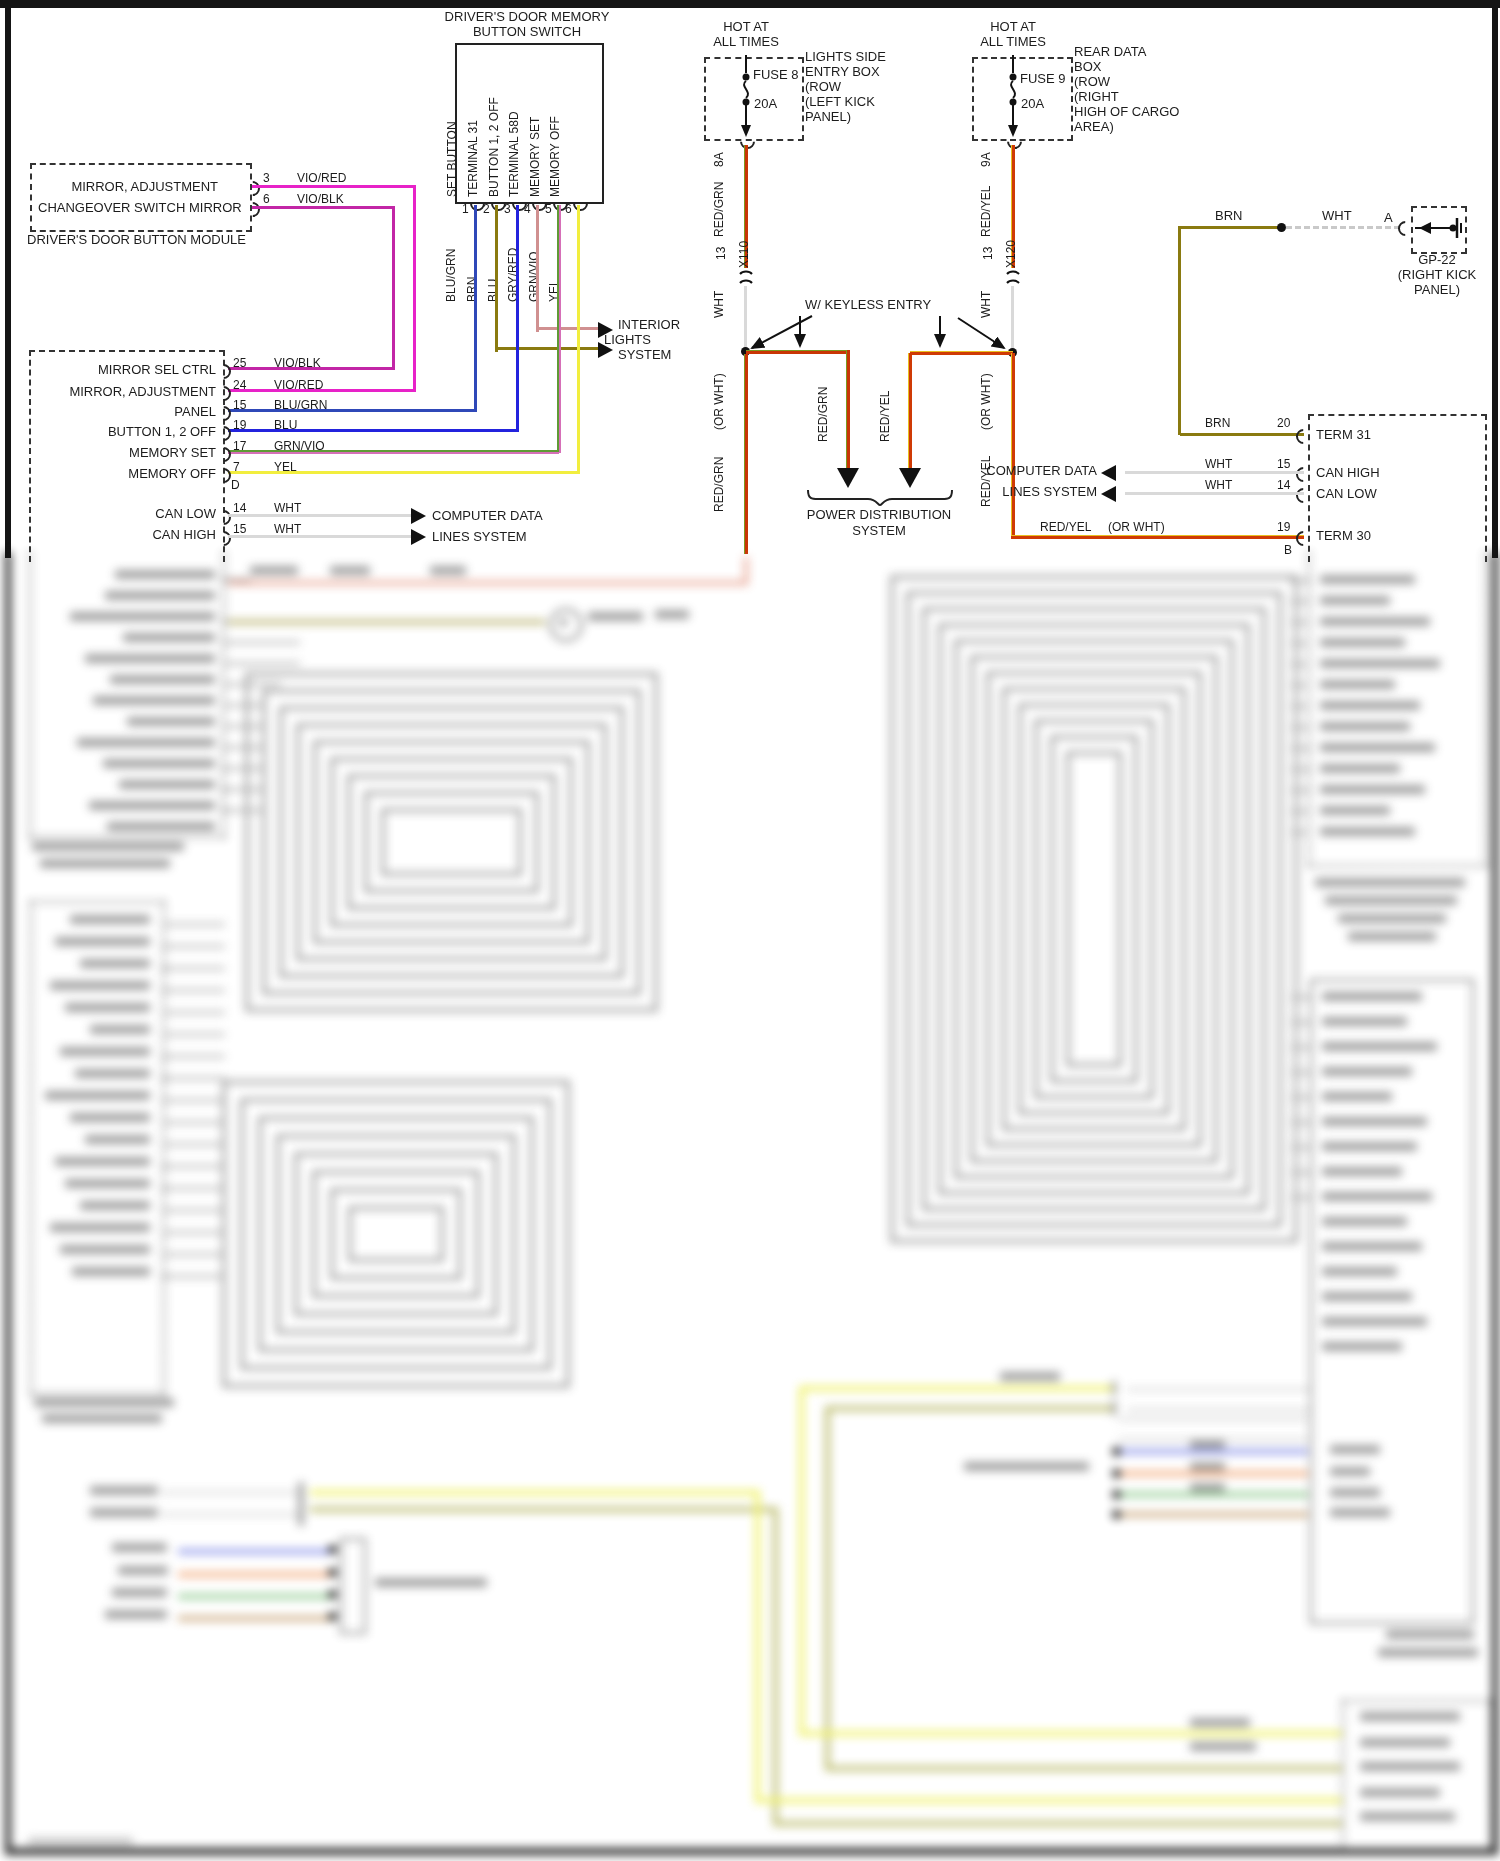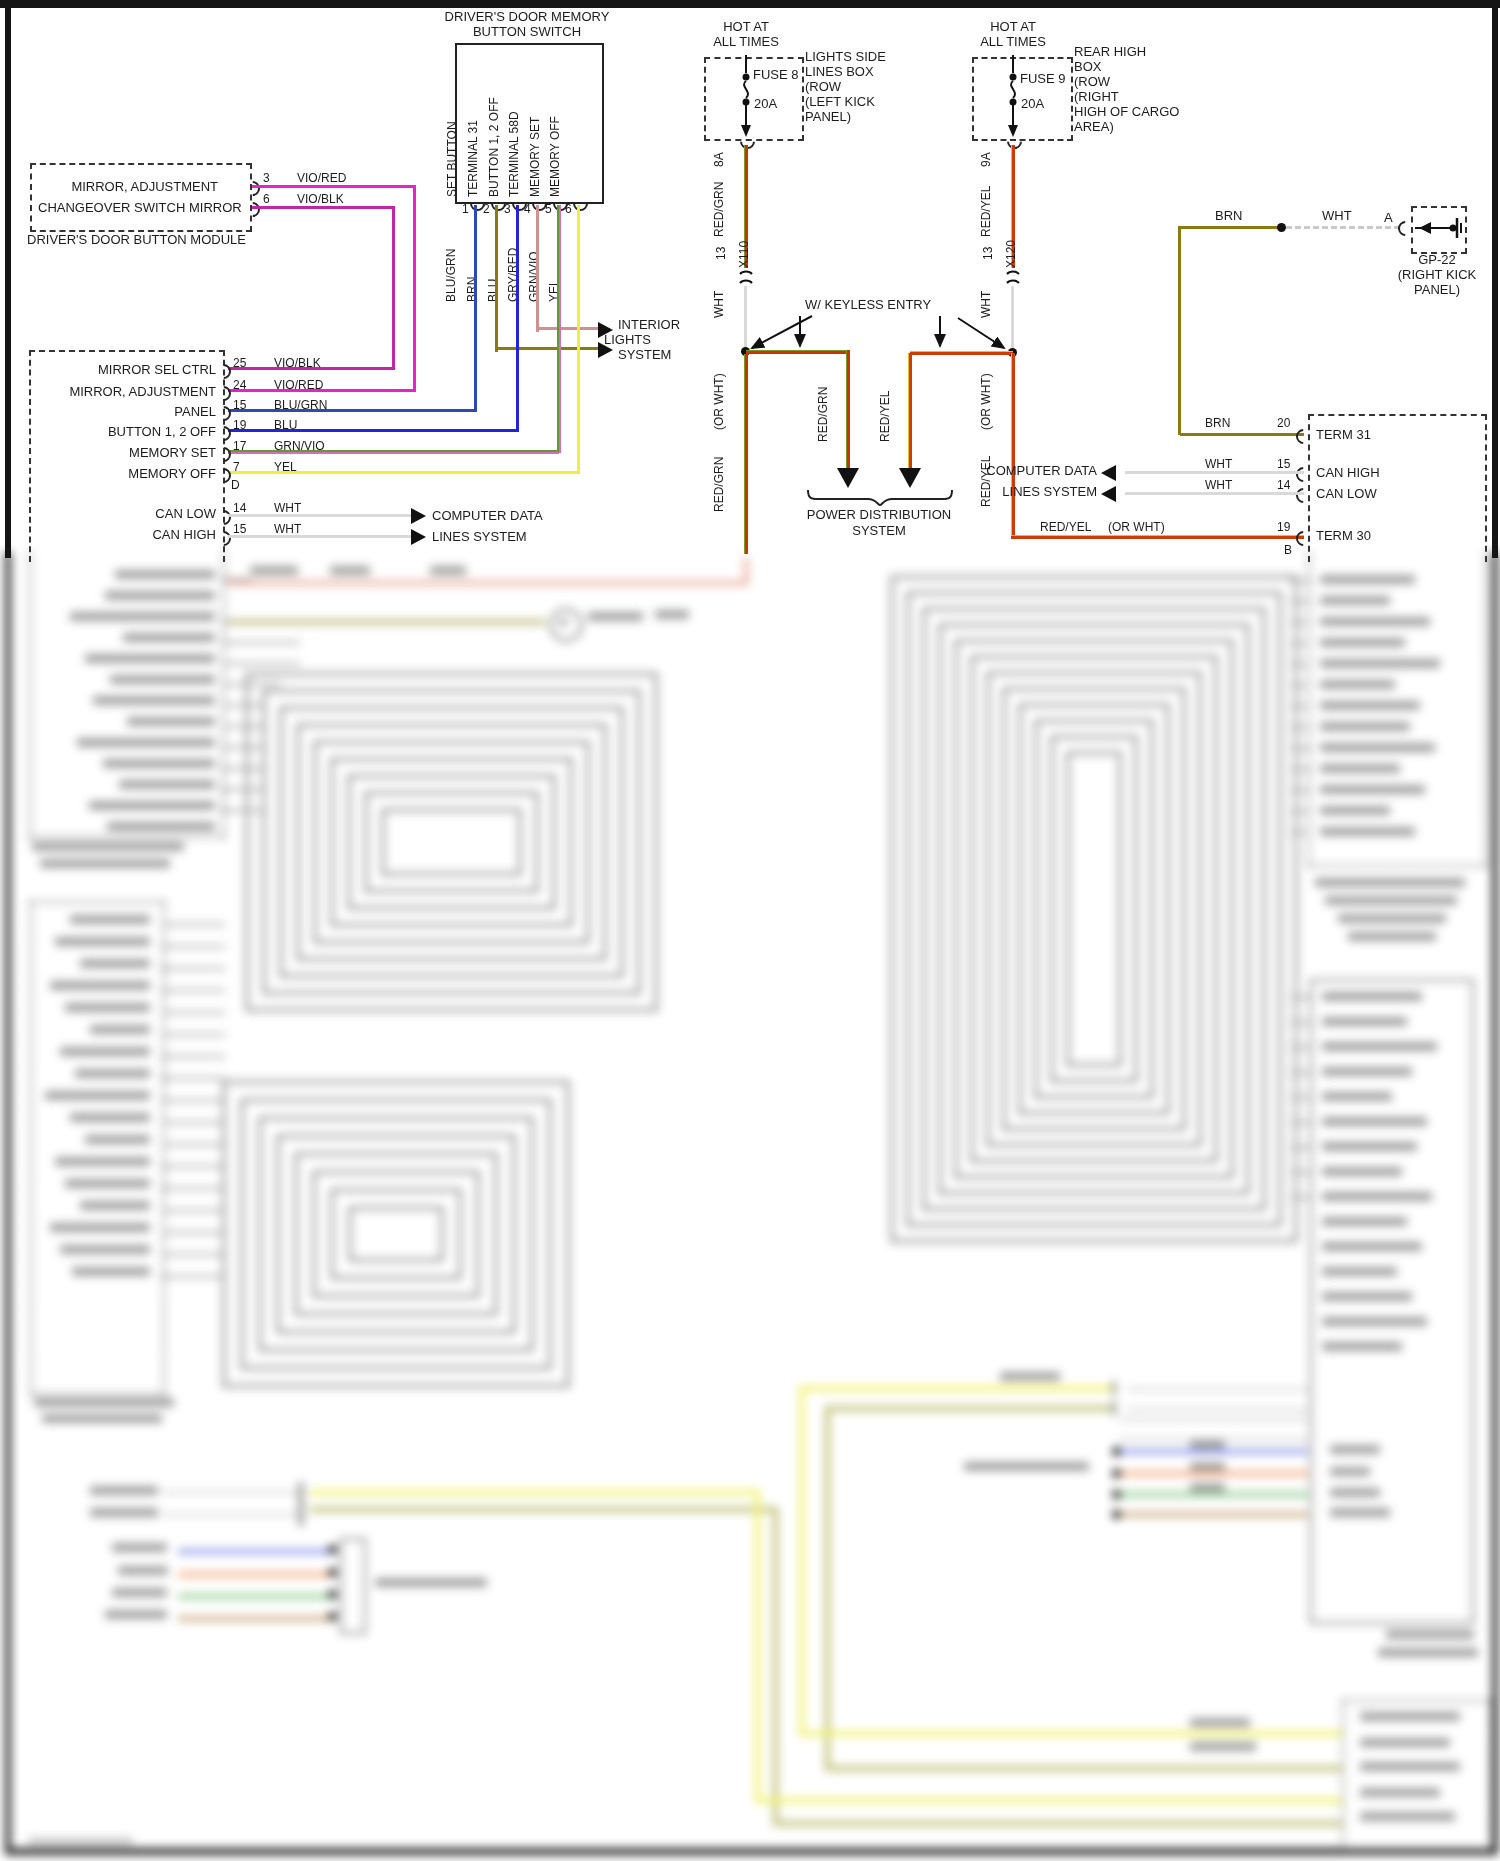--- a/index.html
+++ b/index.html
@@ -168,21 +168,21 @@
     <line x1="10" y1="2" x2="10" y2="20" stroke="#111" stroke-width="2"></line>
     <circle cx="10" cy="24" r="3.5" fill="#111"></circle>
     <path d="M10,28 C3,33 17,39 10,45" fill="none" stroke="#111" stroke-width="2"></path>
     <circle cx="10" cy="49" r="3.5" fill="#111"></circle>
     <line x1="10" y1="52" x2="10" y2="72" stroke="#111" stroke-width="2"></line>
     <polygon points="5,72 15,72 10,84" fill="#111"></polygon>
   </svg>
   <span class="t" style="left:753px;top:68px">FUSE 8</span>
   <span class="t" style="left:754px;top:97px">20A</span>
   <span class="t" style="left:805px;top:50px">LIGHTS SIDE</span>
-  <span class="t" style="left:805px;top:65px">LINES BOX</span>
+  <span class="t" style="left:805px;top:65px">ENTRY BOX</span>
   <span class="t" style="left:805px;top:80px">(ROW</span>
   <span class="t" style="left:805px;top:95px">(LEFT KICK</span>
   <span class="t" style="left:805px;top:110px">PANEL)</span>
   <span class="pin pb" style="left:740px;top:134px"></span>
   <span class="vt" style="left:727px;top:152px">8A</span>
   <i class="wv c-rgv" style="left:744px;top:145px;height:123px;width:4px"></i>
   <span class="vt" style="left:727px;top:222px">RED/GRN</span>
   <span class="vt" style="left:729px;top:245px">13</span>
   <svg style="position:absolute;left:738px;top:266px" width="16" height="20" viewBox="0 0 16 20">
     <path d="M2,8 A7,5 0 0 1 14,8 M2,17 A7,5 0 0 1 14,17" fill="none" stroke="#111" stroke-width="2"></path>
@@ -204,21 +204,21 @@
   <svg style="position:absolute;left:1003px;top:53px" width="20" height="90" viewBox="0 0 20 90">
     <line x1="10" y1="2" x2="10" y2="20" stroke="#111" stroke-width="2"></line>
     <circle cx="10" cy="24" r="3.5" fill="#111"></circle>
     <path d="M10,28 C3,33 17,39 10,45" fill="none" stroke="#111" stroke-width="2"></path>
     <circle cx="10" cy="49" r="3.5" fill="#111"></circle>
     <line x1="10" y1="52" x2="10" y2="72" stroke="#111" stroke-width="2"></line>
     <polygon points="5,72 15,72 10,84" fill="#111"></polygon>
   </svg>
   <span class="t" style="left:1020px;top:72px">FUSE 9</span>
   <span class="t" style="left:1021px;top:97px">20A</span>
-  <span class="t" style="left:1074px;top:45px">REAR HIGH</span>
+  <span class="t" style="left:1074px;top:45px">REAR DATA</span>
   <span class="t" style="left:1074px;top:60px">BOX</span>
   <span class="t" style="left:1074px;top:75px">(ROW</span>
   <span class="t" style="left:1074px;top:90px">(RIGHT</span>
   <span class="t" style="left:1074px;top:105px">HIGH OF CARGO</span>
   <span class="t" style="left:1074px;top:120px">AREA)</span>
   <span class="pin pb" style="left:1007px;top:134px"></span>
   <span class="vt" style="left:994px;top:152px">9A</span>
   <i class="wv c-ryv" style="left:1011px;top:145px;height:123px;width:4px"></i>
   <span class="vt" style="left:994px;top:222px">RED/YEL</span>
   <span class="vt" style="left:996px;top:245px">13</span>

